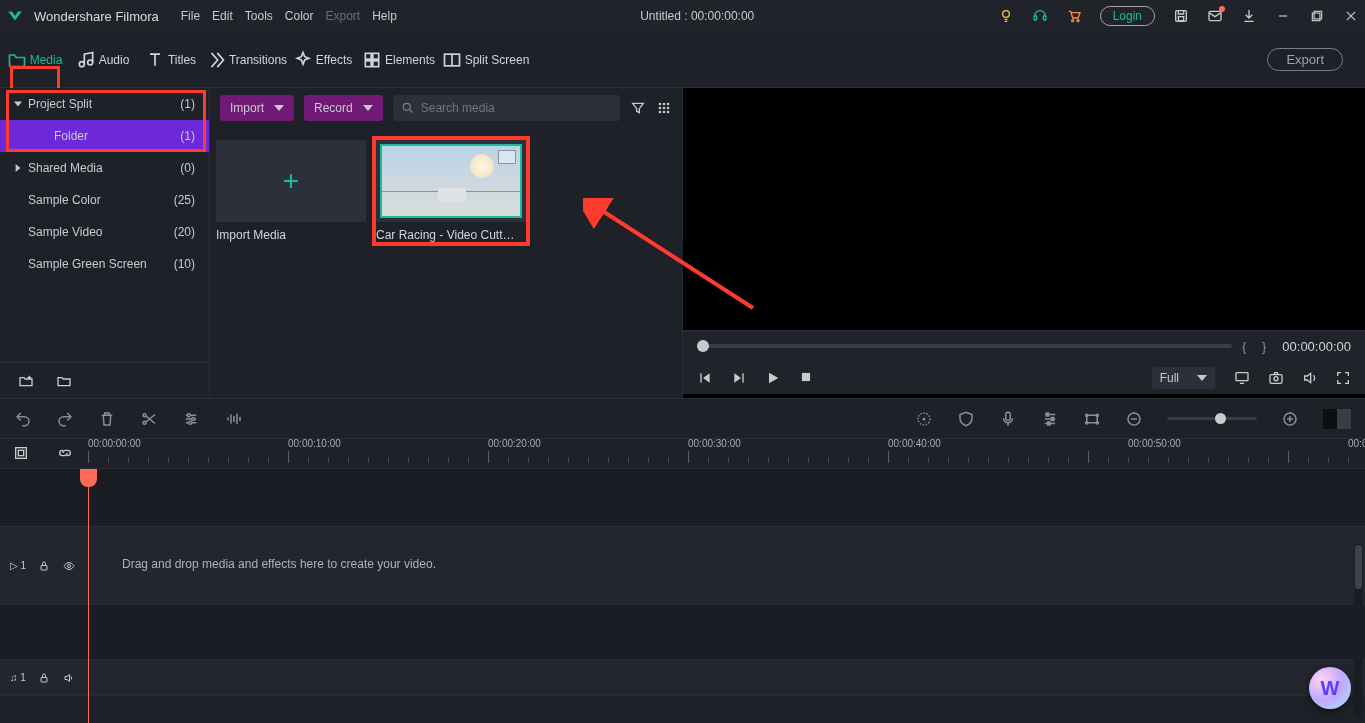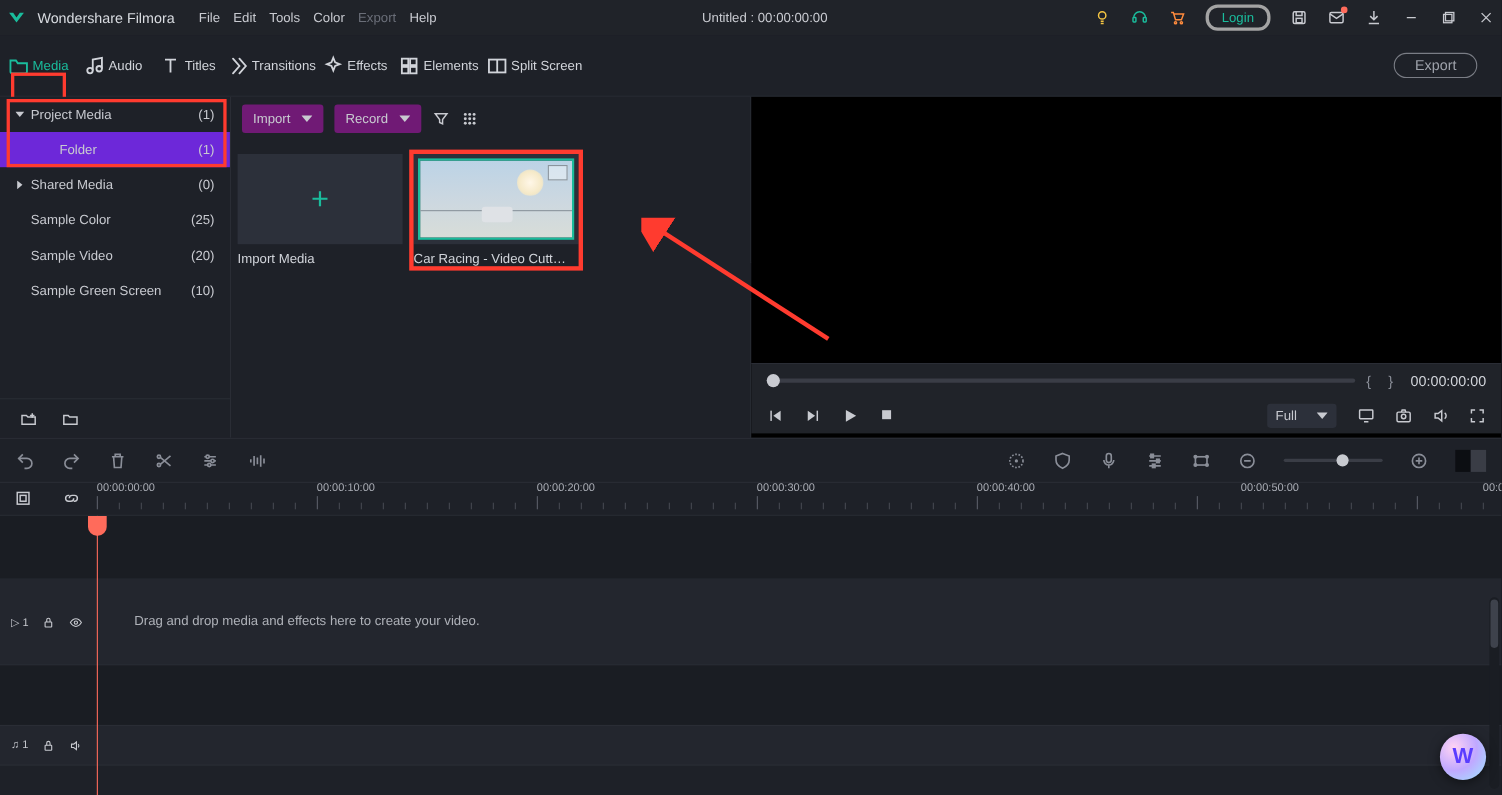--- a/index.html
+++ b/index.html
@@ -8,21 +8,21 @@
 
 .titlebar { height:32px; background:#202329; display:flex; align-items:center; padding:0 6px; gap:4px; }
 .app-icon { width:18px; height:18px; margin-right:6px; }
 .app-name { font-size:13px; color:#d8dbe0; margin-right:18px; }
 .menus { display:flex; gap:12px; font-size:12px; }
 .menu-item { color:#c8cad0; cursor:pointer; }
 .menu-item.disabled { color:#6a6e78; }
 .title-center { flex:1; text-align:center; font-size:12px; color:#c8cad0; }
 .title-right { display:flex; align-items:center; gap:18px; }
 .tb-icon { width:16px; height:16px; display:flex; align-items:center; justify-content:center; color:#c8cad0; cursor:pointer; position:relative;}
-.login-btn { border:3px solid #a3a3a3; color:#1abc9c; border-radius:11px; padding:2px 12px; font-size:12px; cursor:pointer; }
+.login-btn { border:1px solid #a3a3a3; color:#1abc9c; border-radius:11px; padding:2px 12px; font-size:12px; cursor:pointer; }
 .notif-dot{position:absolute;top:-2px;right:-2px;width:6px;height:6px;background:#ff6b5b;border-radius:50%;}
 
 
 .tabs-row { height:56px; background:#1e2128; display:flex; align-items:center; border-bottom:1px solid #2a2d35;}
 .tab { width:68px; height:56px; display:flex; flex-direction:row; align-items:center; justify-content:center; gap:2px; font-size:12px; color:#d1d4da; cursor:pointer;}
 .tab.wide{width:84px;}
 .tab.wider{width:90px;}
 .tab.active { color:#1abc9c; }
 .tab-highlight { position:absolute; left:10px; top:34px; width:50px; height:50px; border:3px solid #ff3b2f; pointer-events:none; }
 .tab-icon-svg{width:22px;height:20px;}
@@ -248,21 +248,21 @@
 </div>
 
 <div class="main">
   <div class="sidebar">
     <div class="side-highlight"></div>
     <div class="side-item">
       <span class="left">
           <svg width="8" height="8" viewBox="0 0 10 10" fill="#c8cad0">
             <polygon points="0,2 10,2 5,8"></polygon>
           </svg>
-          <span>Project Media</span>
+          <span>Project Split</span>
         </span>
       <span>(1)</span>
     </div>
     <div class="side-item child active">
       <span>Folder</span>
       <span>(1)</span>
     </div>
     <div class="side-item">
       <span class="left">
           <svg width="8" height="8" viewBox="0 0 10 10" fill="#c8cad0">
@@ -312,20 +312,27 @@
           <svg width="10" height="10" viewBox="0 0 10 10" fill="#c8cad0">
             <polygon points="0,2 10,2 5,8"></polygon>
           </svg>
         </div>
       <div class="dd">
           <span>Record</span>
           <svg width="10" height="10" viewBox="0 0 10 10" fill="#c8cad0">
             <polygon points="0,2 10,2 5,8"></polygon>
           </svg>
         </div>
+      <div class="search-box">
+        <svg width="14" height="14" viewBox="0 0 24 24" fill="none" stroke="#7d818a" stroke-width="2">
+            <circle cx="10" cy="10" r="6"></circle>
+            <line x1="15" y1="15" x2="20" y2="20"></line>
+          </svg>
+        <input placeholder="Search media" style="">
+      </div>
       <span class="sm-icon">
           <svg width="16" height="16" viewBox="0 0 24 24" fill="none" stroke="currentColor" stroke-width="2">
             <path d="M4 5h16l-6 8v6l-4-2v-4z"></path>
           </svg>
         </span>
       <span class="sm-icon">
           <svg width="16" height="16" viewBox="0 0 24 24" fill="currentColor">
             <circle cx="6" cy="6" r="2"></circle>
             <circle cx="12" cy="6" r="2"></circle>
             <circle cx="18" cy="6" r="2"></circle>

